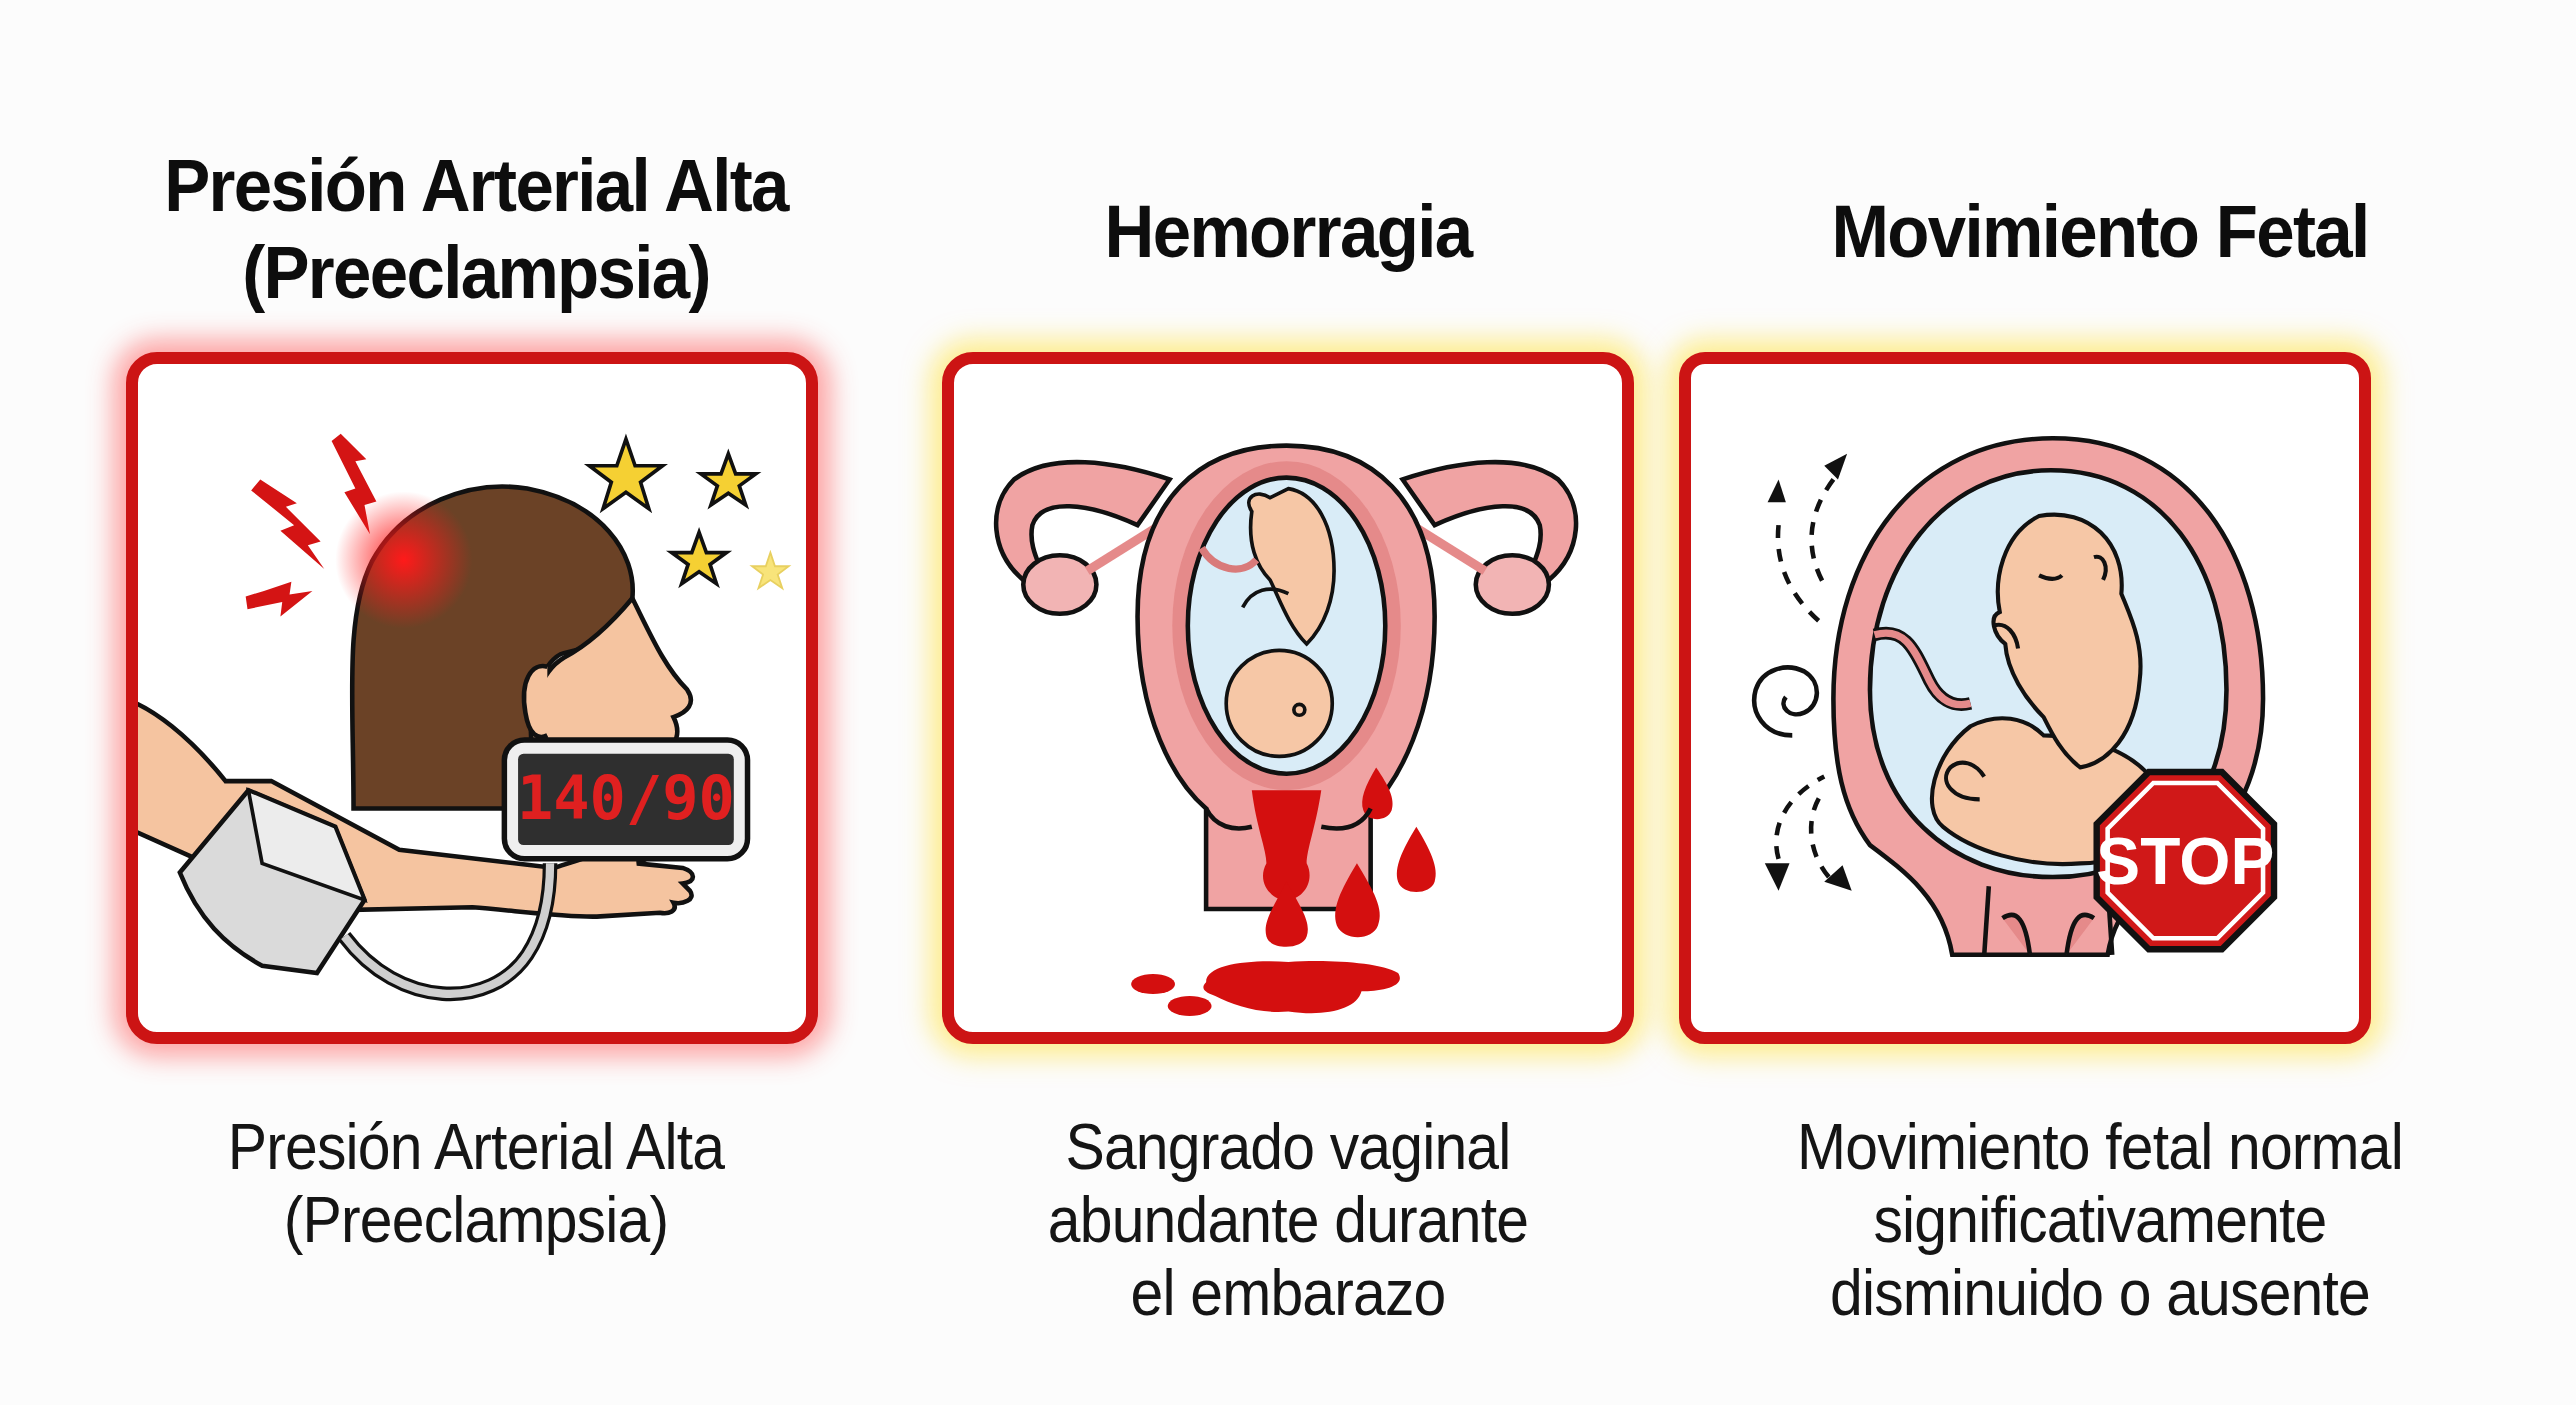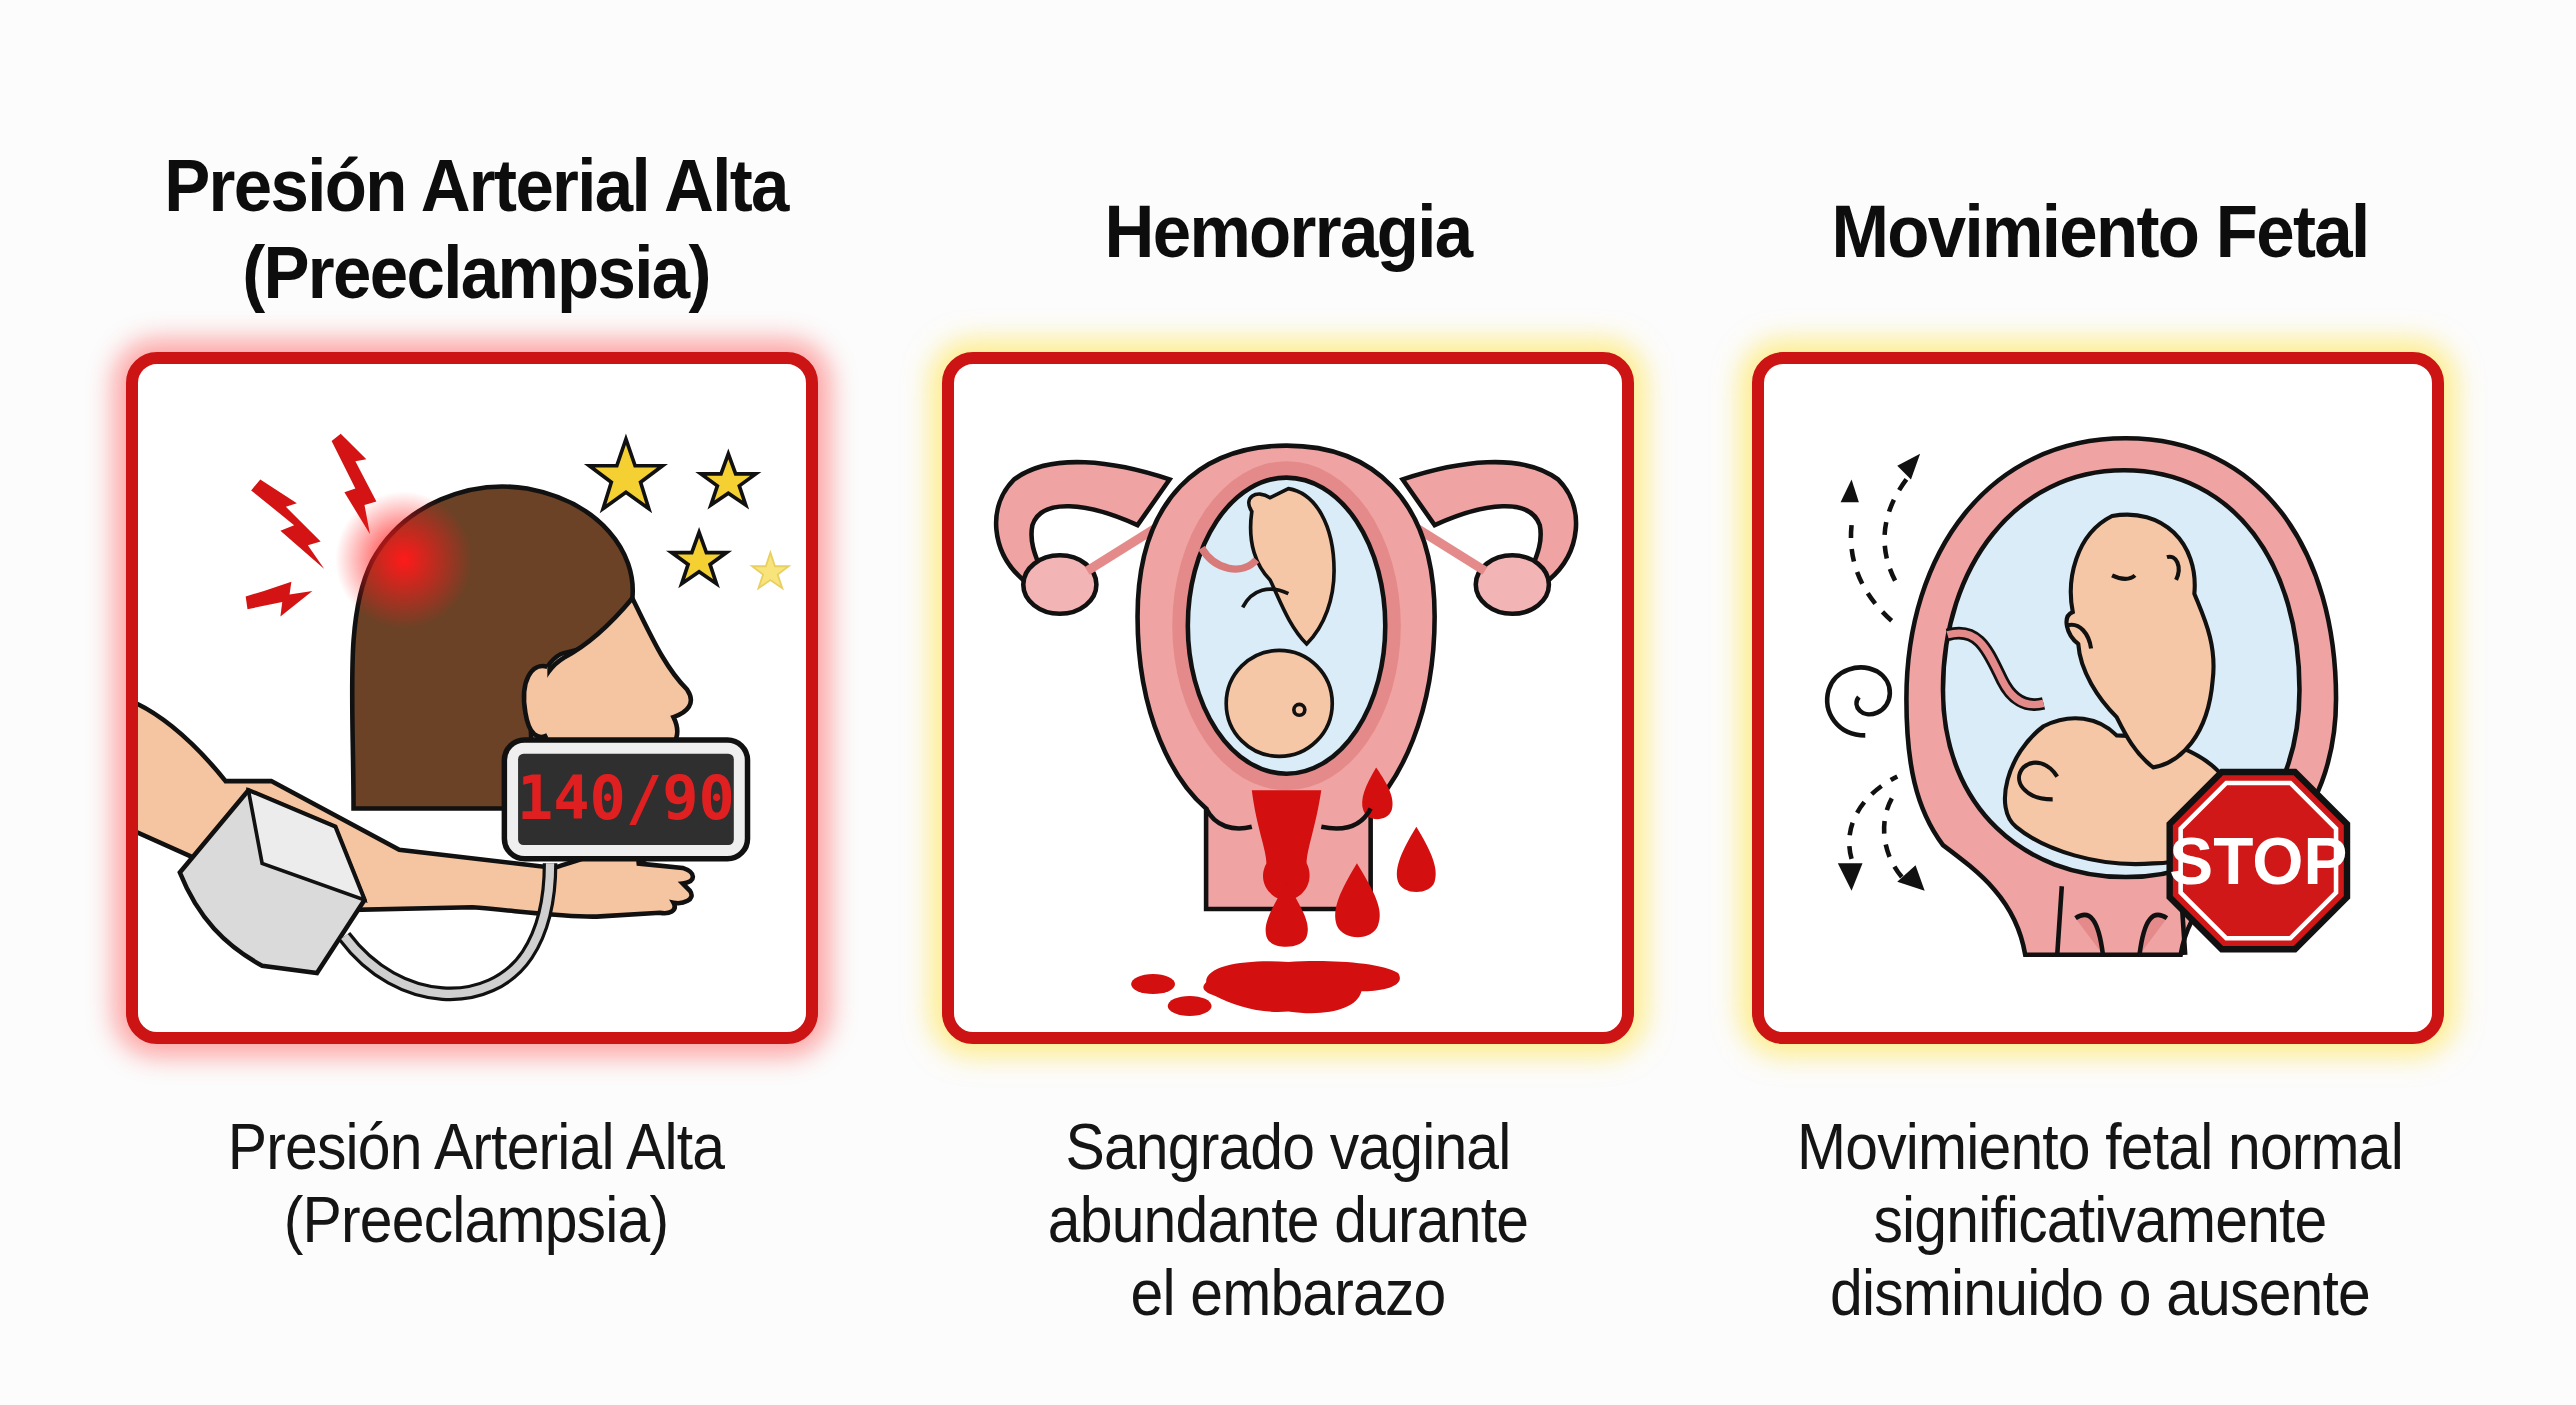--- a/index.html
+++ b/index.html
@@ -121,21 +121,21 @@
     </g>
     <path d="M290,500 C300,520 320,525 340,520 M470,500 C460,520 440,525 416,520" fill="none" stroke="#111" stroke-width="5"></path>
     <g fill="#d40f0f">
       <path d="M290,690 C290,670 340,665 380,668 C420,665 480,668 500,680 C510,695 480,700 460,700 C455,720 420,728 380,722 C350,725 320,715 300,705 C285,700 285,695 290,690 Z"></path>
       <ellipse cx="232" cy="692" rx="24" ry="11"></ellipse>
       <ellipse cx="272" cy="716" rx="24" ry="11"></ellipse>
     </g>
   </svg>
 </div>
 
-<div class="panel glow-yellow" style="left:1752px;">
+<div class="panel glow-yellow" style="left:1679px;border-radius:26px;">
   <svg viewBox="0 0 757 756">
 
     <g fill="none" stroke="#111" stroke-width="5" stroke-dasharray="14,12">
       <path d="M110,190 C105,240 130,275 160,300"></path>
       <path d="M170,140 C140,180 140,220 160,255"></path>
       <path d="M110,555 C100,520 120,485 160,465"></path>
       <path d="M165,575 C140,545 140,505 160,480"></path>
     </g>
     <g fill="#111">
       <polygon points="98,165 118,165 110,140"></polygon>

